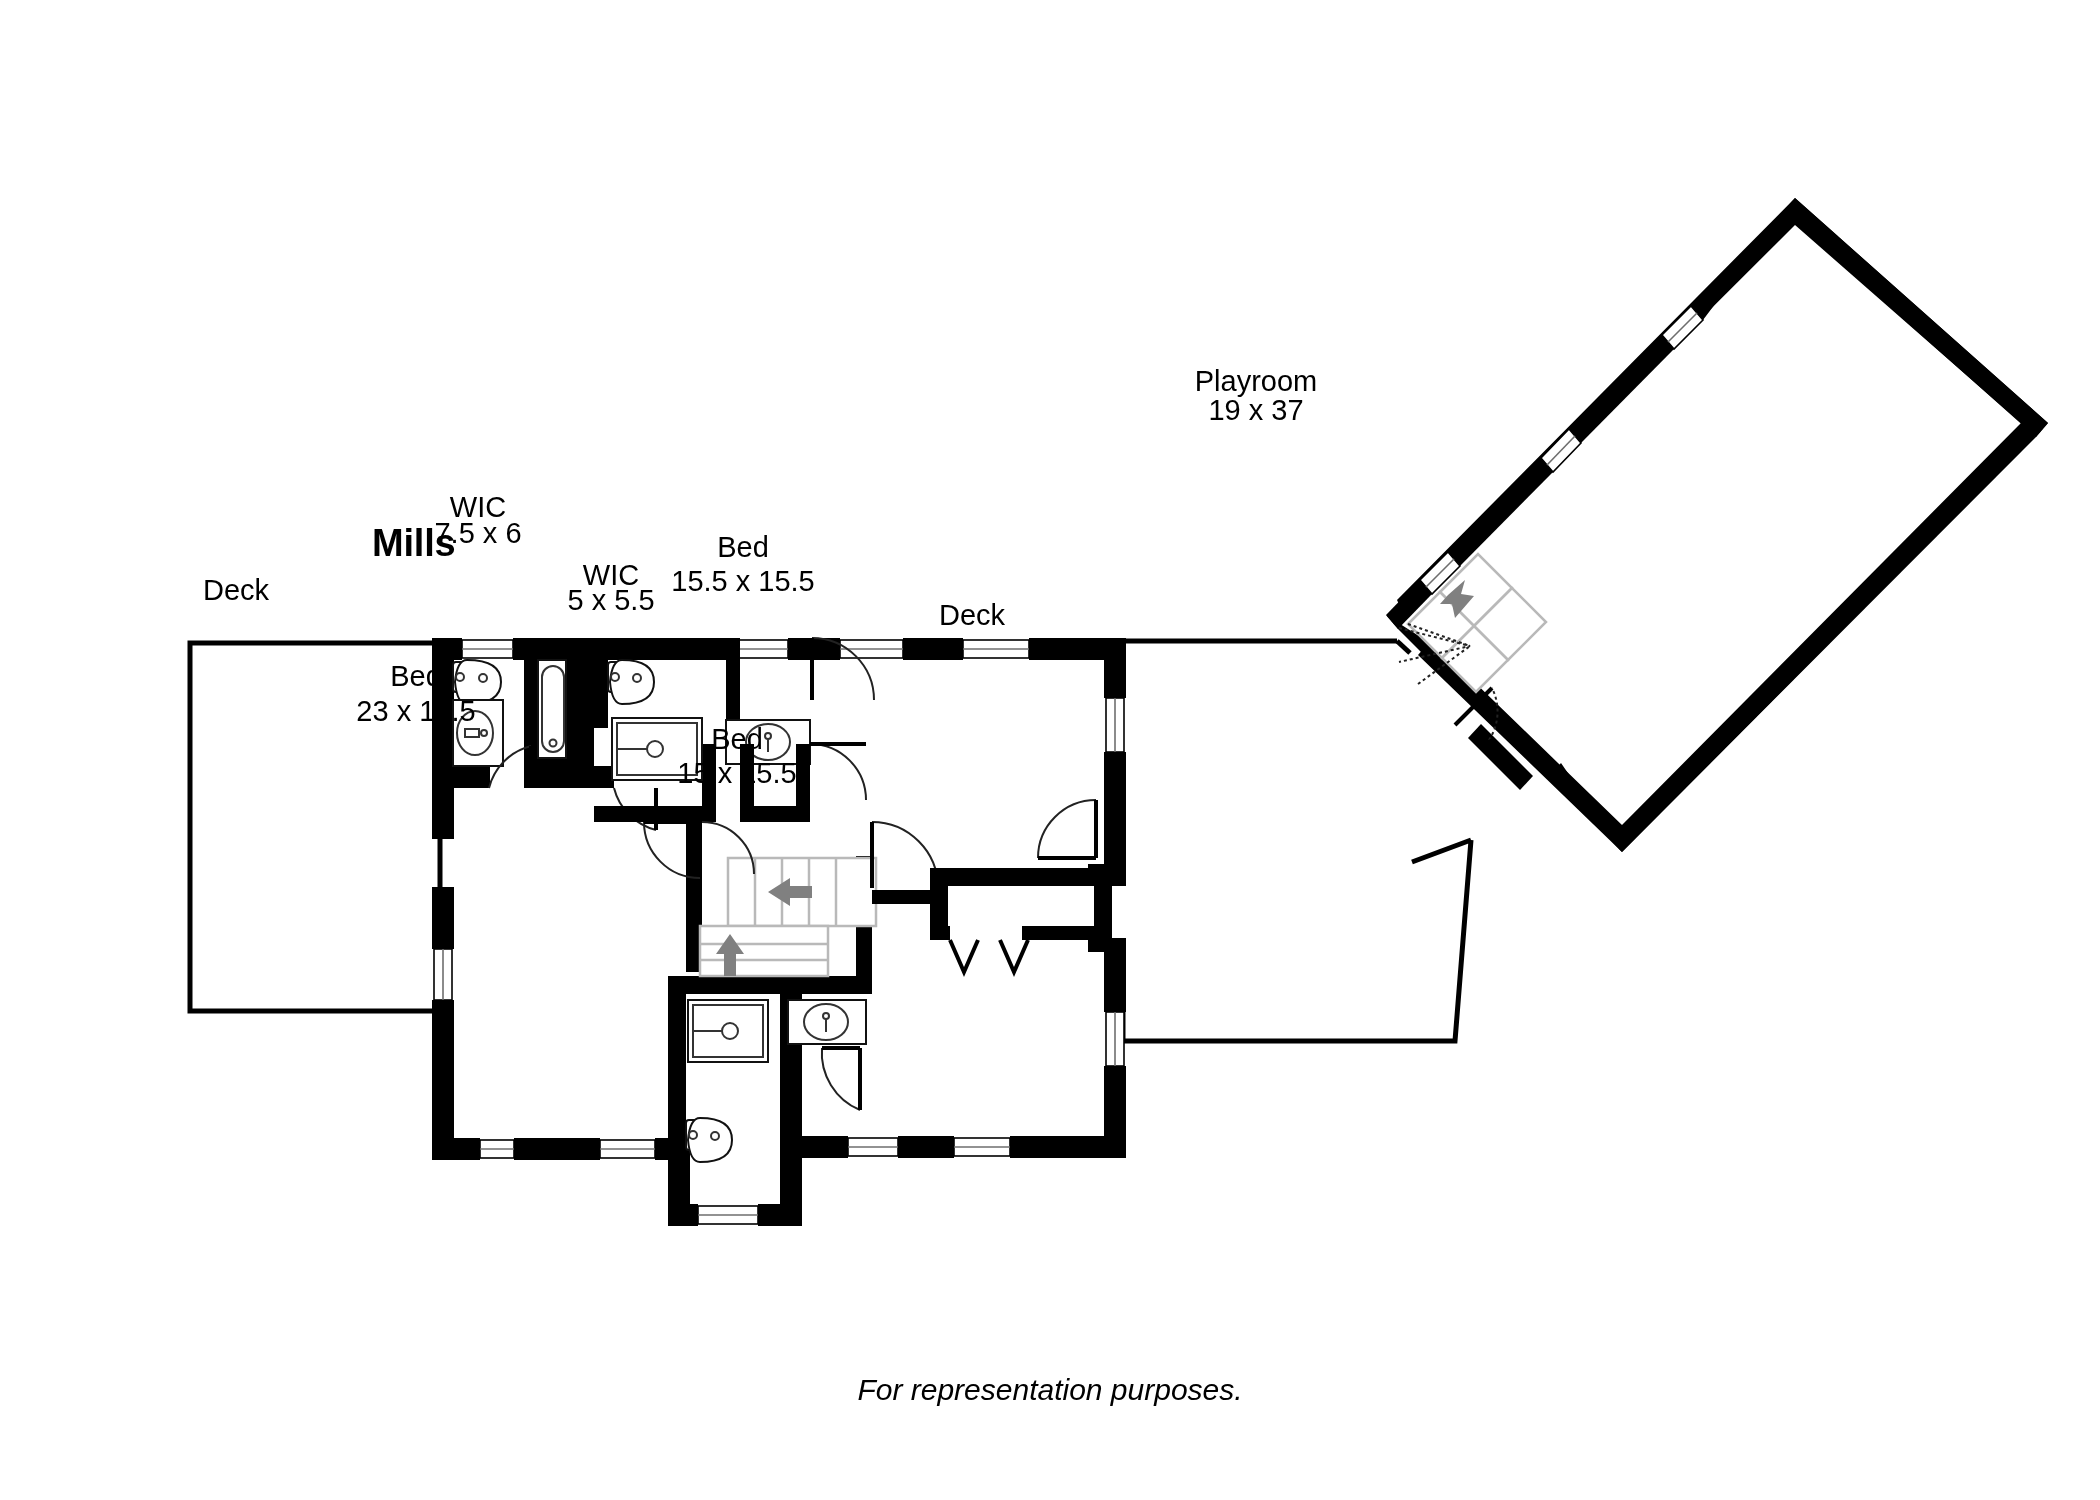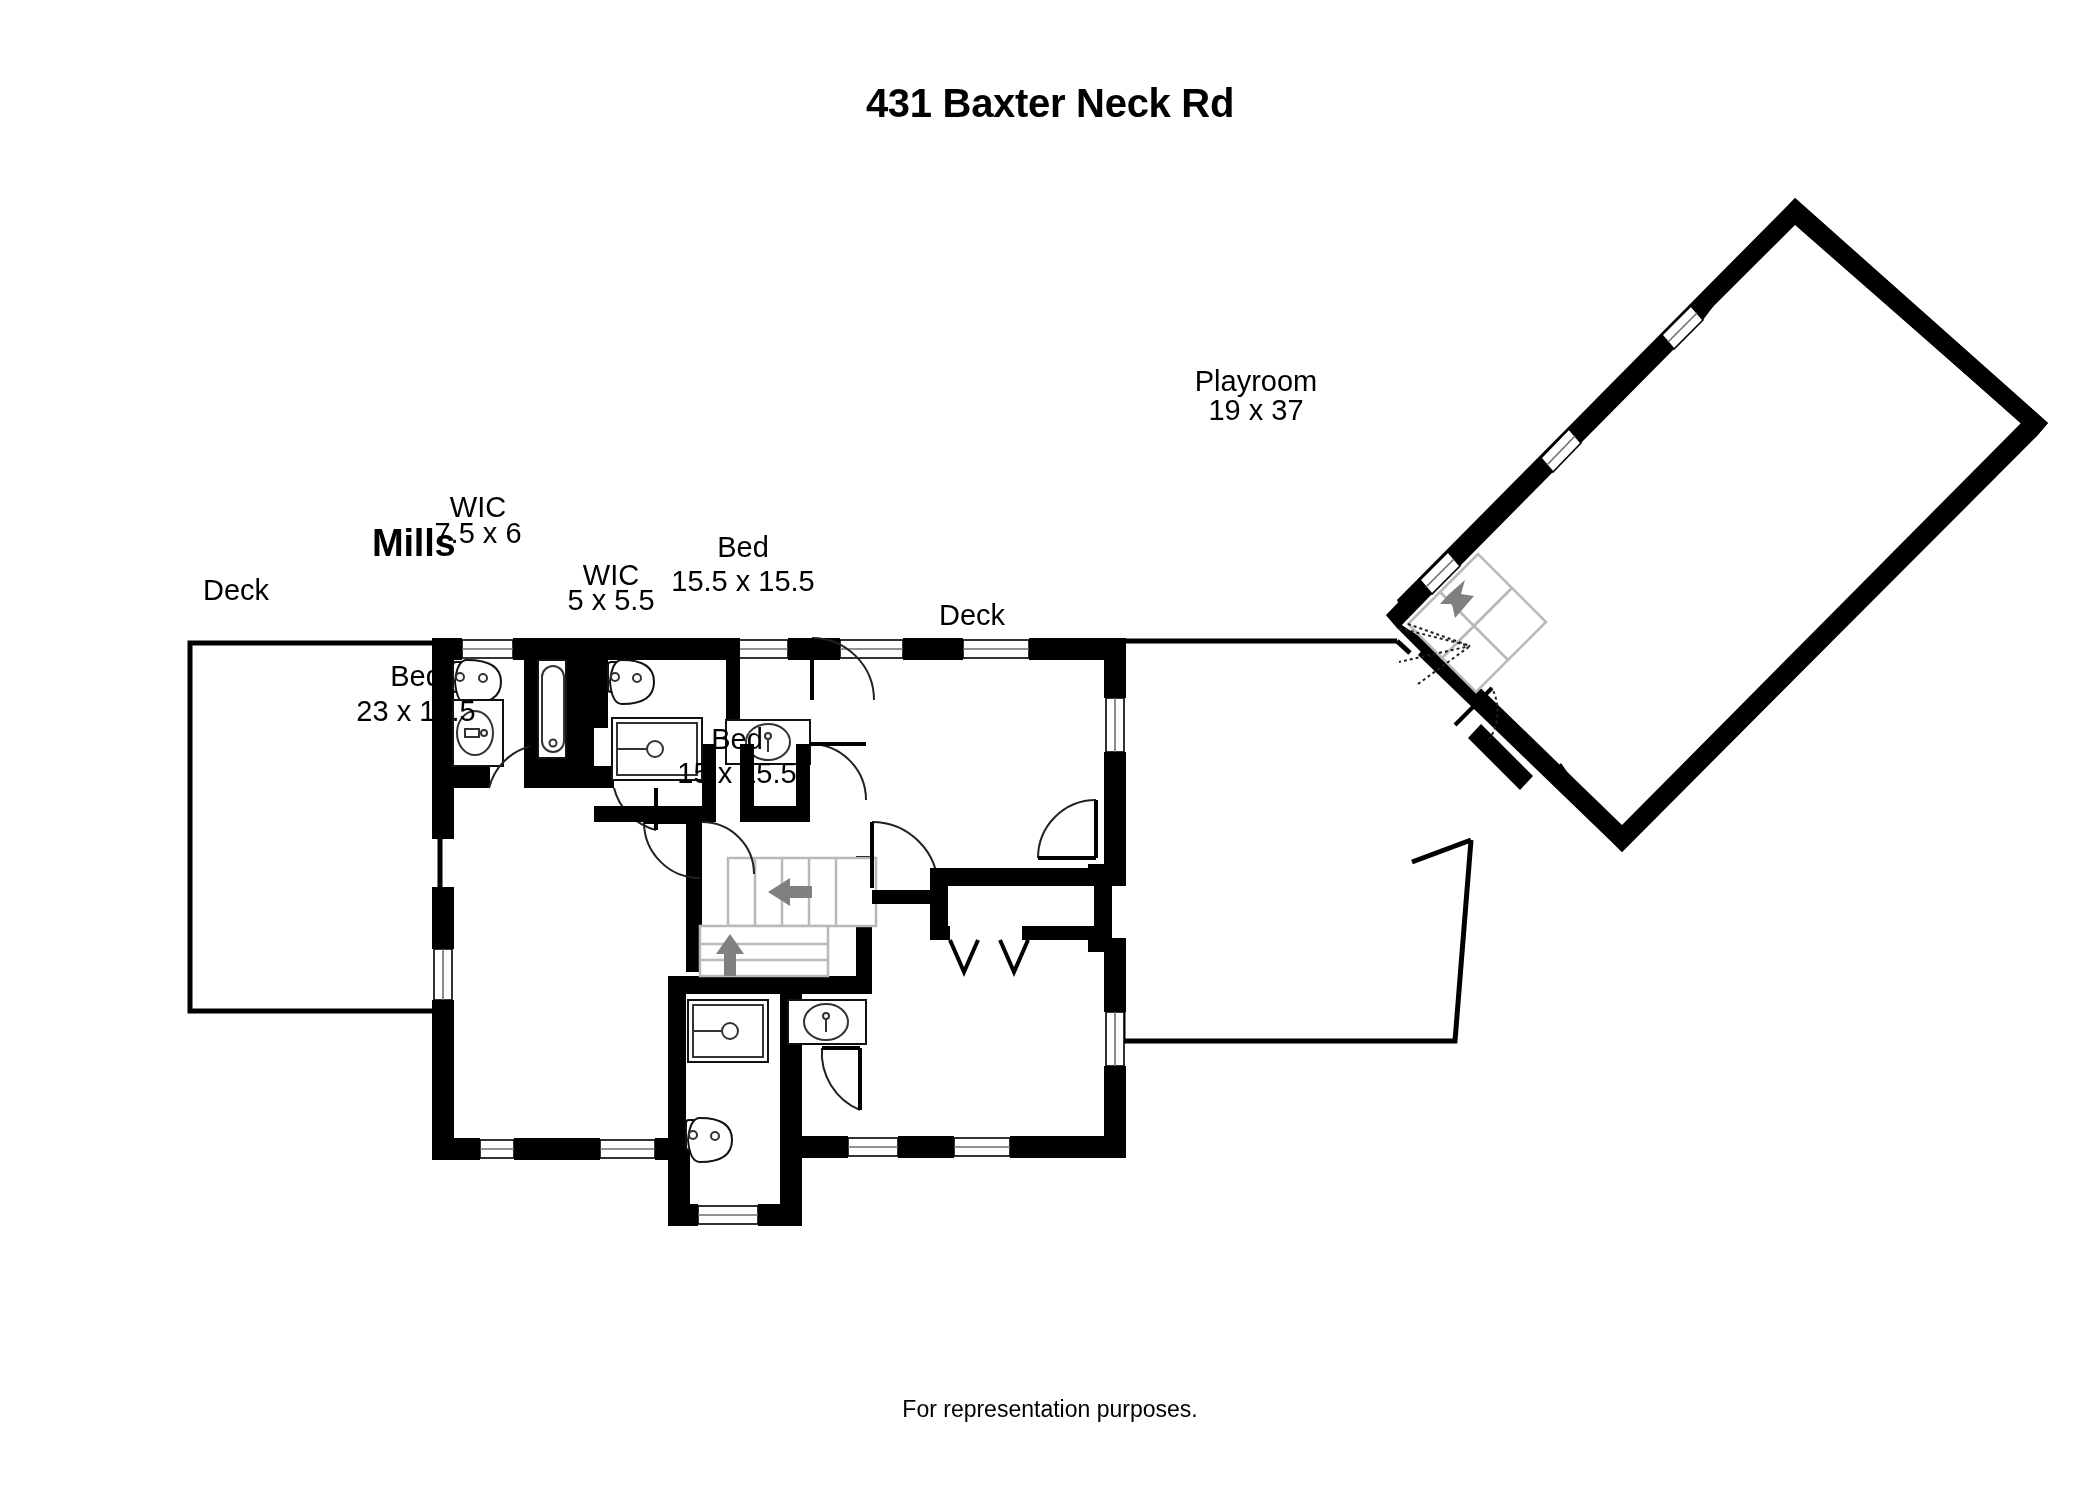--- a/index.html
+++ b/index.html
@@ -45,23 +45,23 @@
     letter-spacing: -0.2px;
   }
   .footer-block {
     position: absolute;
     top: 1370px;
     left: 0;
     width: 2100px;
     text-align: center;
   }
   .footer-line {
-    font-size: 23px;
+    font-size: 30px;
+    font-style: italic;
     line-height: 1.35;
-    margin-top: 24px;
   }
   svg.plan-svg {
     position: absolute;
     left: 0;
     top: 0;
     width: 2100px;
     height: 1500px;
     display: block;
   }
   .room-label {
@@ -83,21 +83,20 @@
   .arrow { fill: #808080; }
   .winline { fill: none; stroke: #6e6e6e; stroke-width: 1.6; }
   .winbg { fill: #ffffff; stroke: #000000; stroke-width: 1.6; }
 </style>
 </head>
 <body>
 
 <div id="plan-root">
 
   <div class="title-block">
-    <div class="title-line">431 Baxter Neck Rd</div>
   </div>
 
   <div class="floor-label">Mills</div>
 
   <svg class="plan-svg" viewBox="0 0 2100 1500">
 
     <g>
 
       <path class="wall" d="M1795,198 L2048,423 L1622,852 L1418,655 L1431,640 L1622,825 L2021,423 L1795,225 L1404,615 L1397,600 Z"></path>
 

